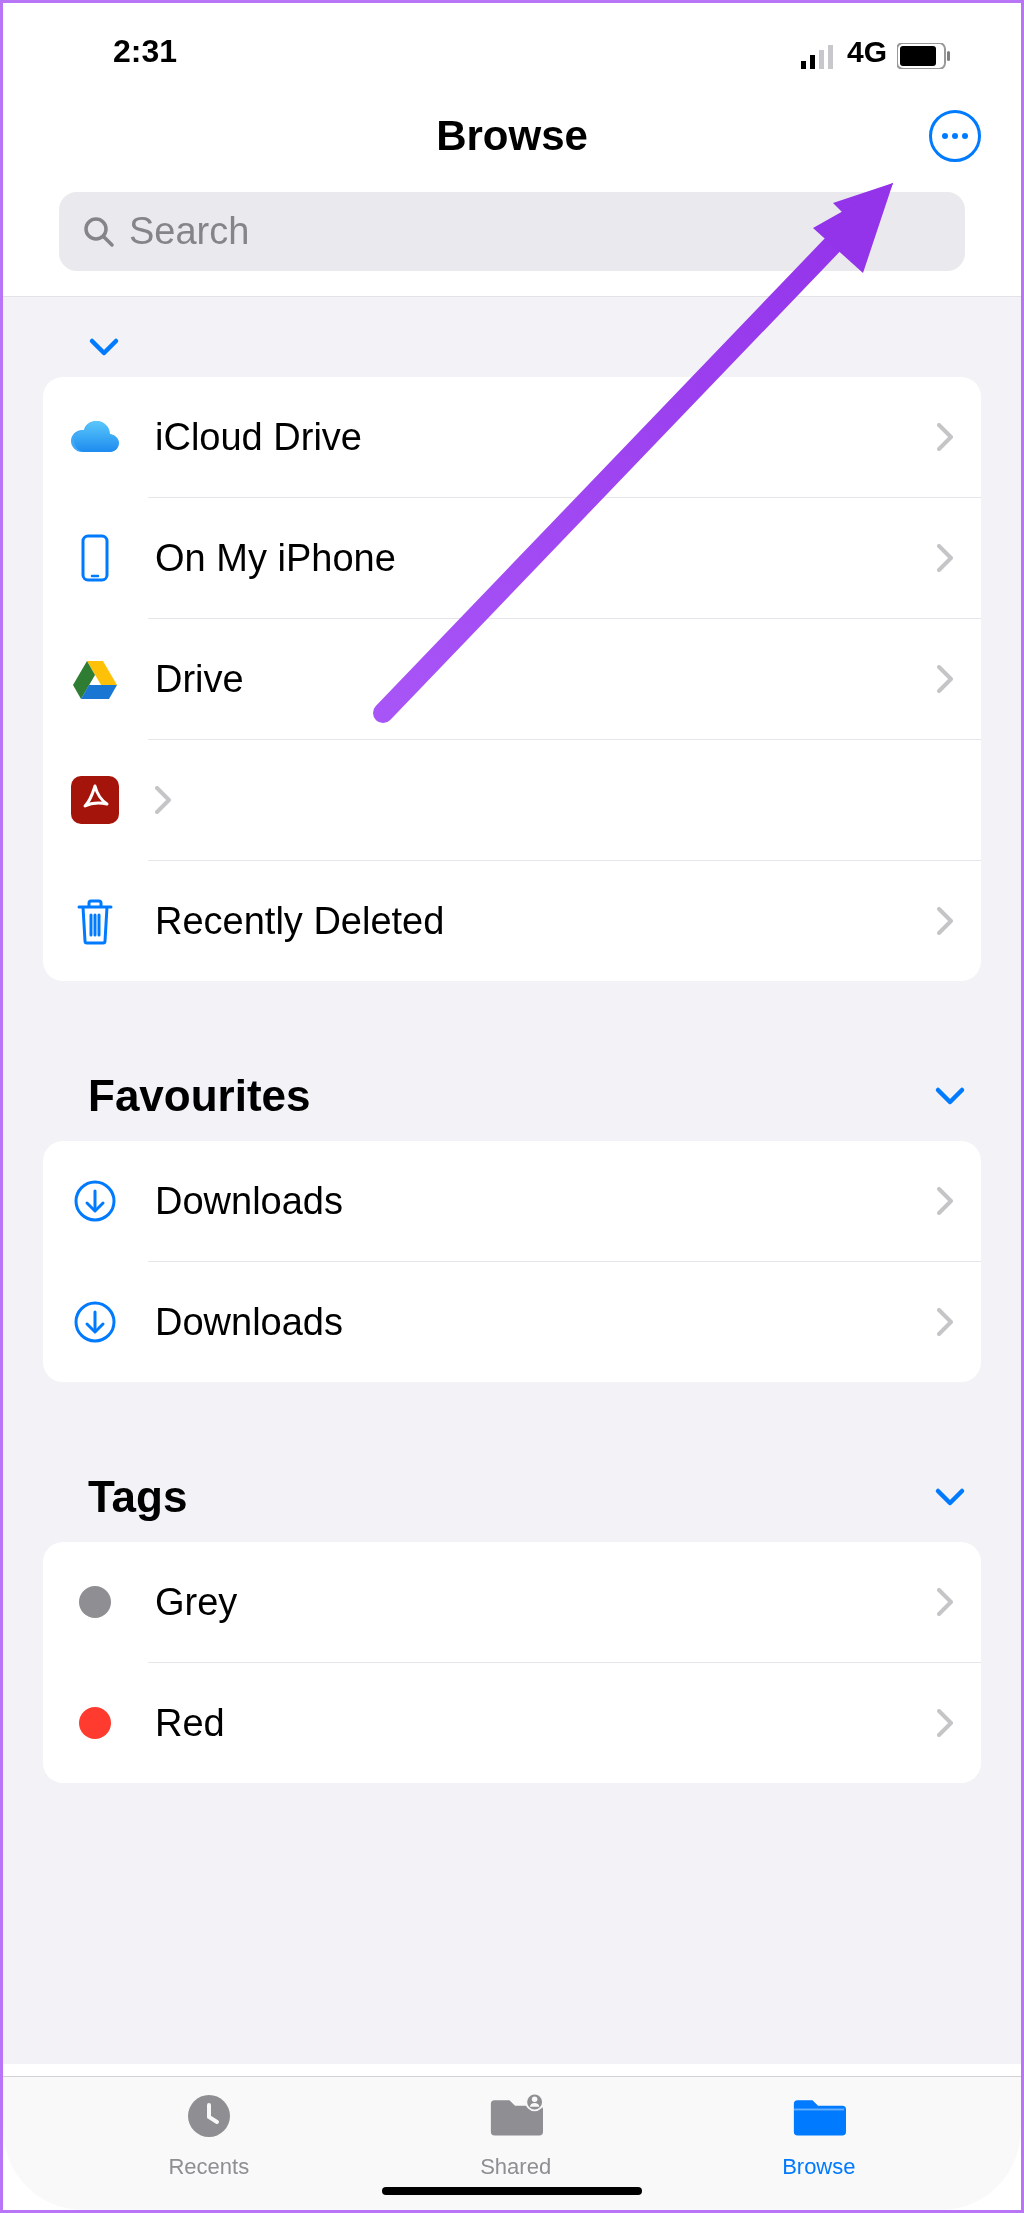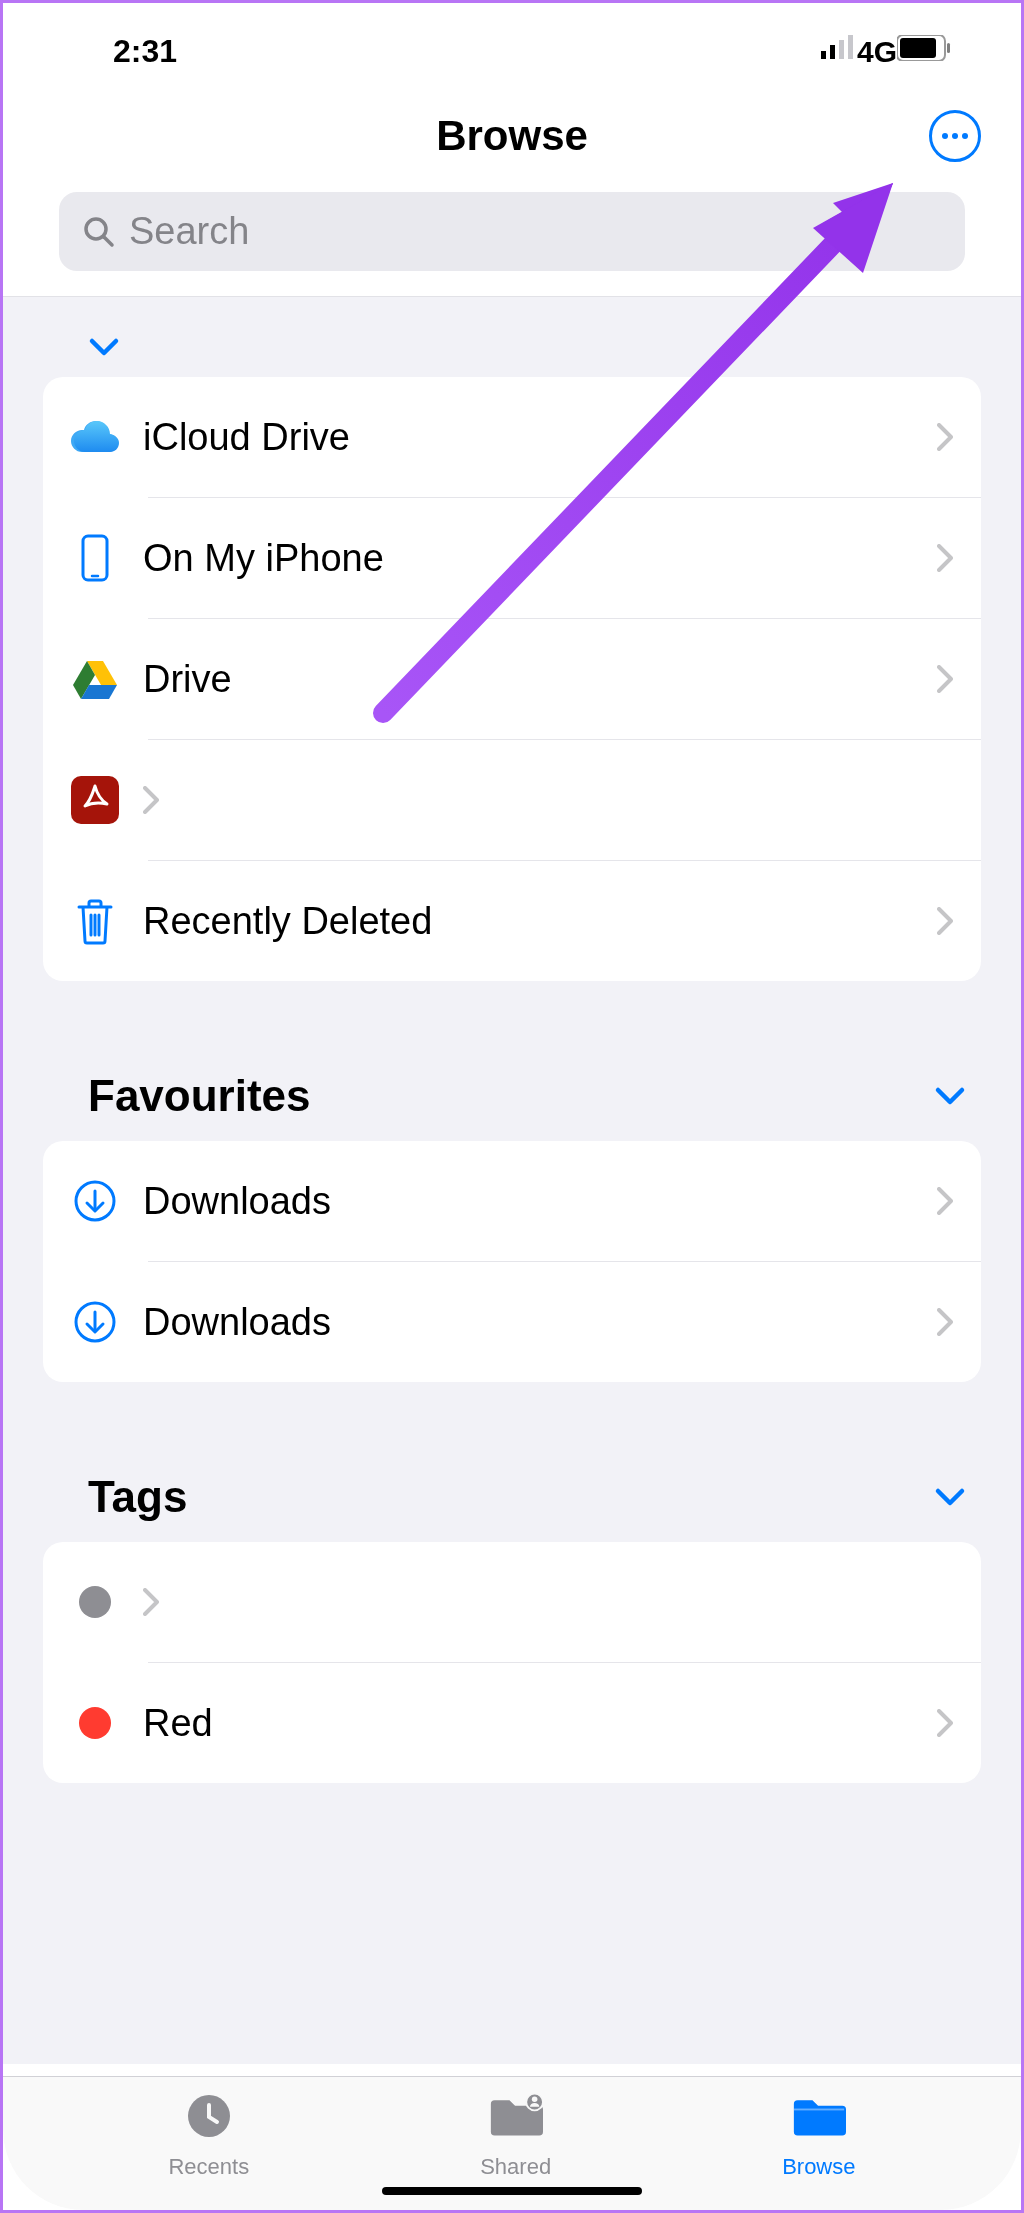--- a/index.html
+++ b/index.html
@@ -24,21 +24,22 @@
     .status-bar {
       display: flex;
       justify-content: space-between;
       align-items: center;
       padding: 30px 70px 10px 110px;
       font-size: 32px;
       font-weight: 600;
     }
     .status-right {
       display: flex;
-      align-items: flex-start;
+      align-items: flex-end;
+      gap: 10px;
     }
     
     .header {
       background: #fff;
       border-bottom: 1px solid #e2e2e7;
     }
     .nav-bar {
       display: flex;
       justify-content: space-between;
       align-items: center;
@@ -96,21 +97,21 @@
       background: #fff;
       margin: 0 40px;
       border-radius: 20px;
       overflow: hidden;
     }
     .row {
       display: flex;
       align-items: center;
       padding: 28px 28px;
       min-height: 120px;
-      gap: 24px;
+      gap: 36px;
     }
     .row-icon {
       width: 48px;
       height: 48px;
       flex-shrink: 0;
       display: flex;
       align-items: center;
       justify-content: center;
     }
     .row-label {
@@ -342,20 +343,21 @@
       <span>Tags</span>
       <svg class="chev-down" width="32" height="20" viewBox="0 0 32 20">
           <polyline points="4,4 16,16 28,4" fill="none" stroke="#007aff" stroke-width="4.5" stroke-linecap="round" stroke-linejoin="round"></polyline>
         </svg>
     </div>
     <div class="group">
       <div class="row">
         <div class="row-icon">
             <div class="dot dot-grey"></div>
           </div>
+        <span class="row-label">Grey</span>
         <svg class="chev-right" width="16" height="28" viewBox="0 0 16 28">
             <polyline points="2,2 14,14 2,26" fill="none" stroke="#c5c5c7" stroke-width="4" stroke-linecap="round" stroke-linejoin="round"></polyline>
           </svg>
       </div>
       <div class="divider"></div>
       <div class="row">
         <div class="row-icon">
             <div class="dot dot-red"></div>
           </div>
         <span class="row-label">Red</span>

